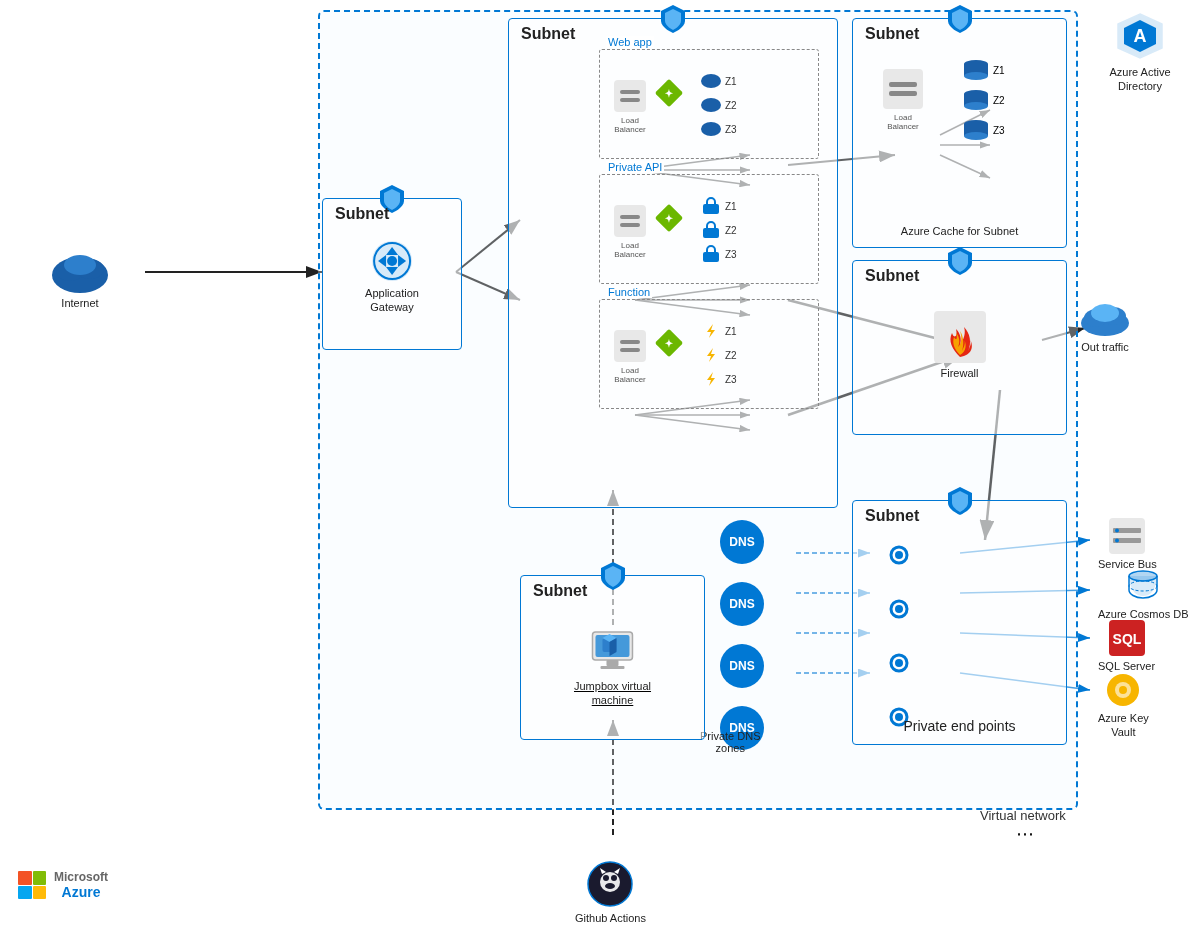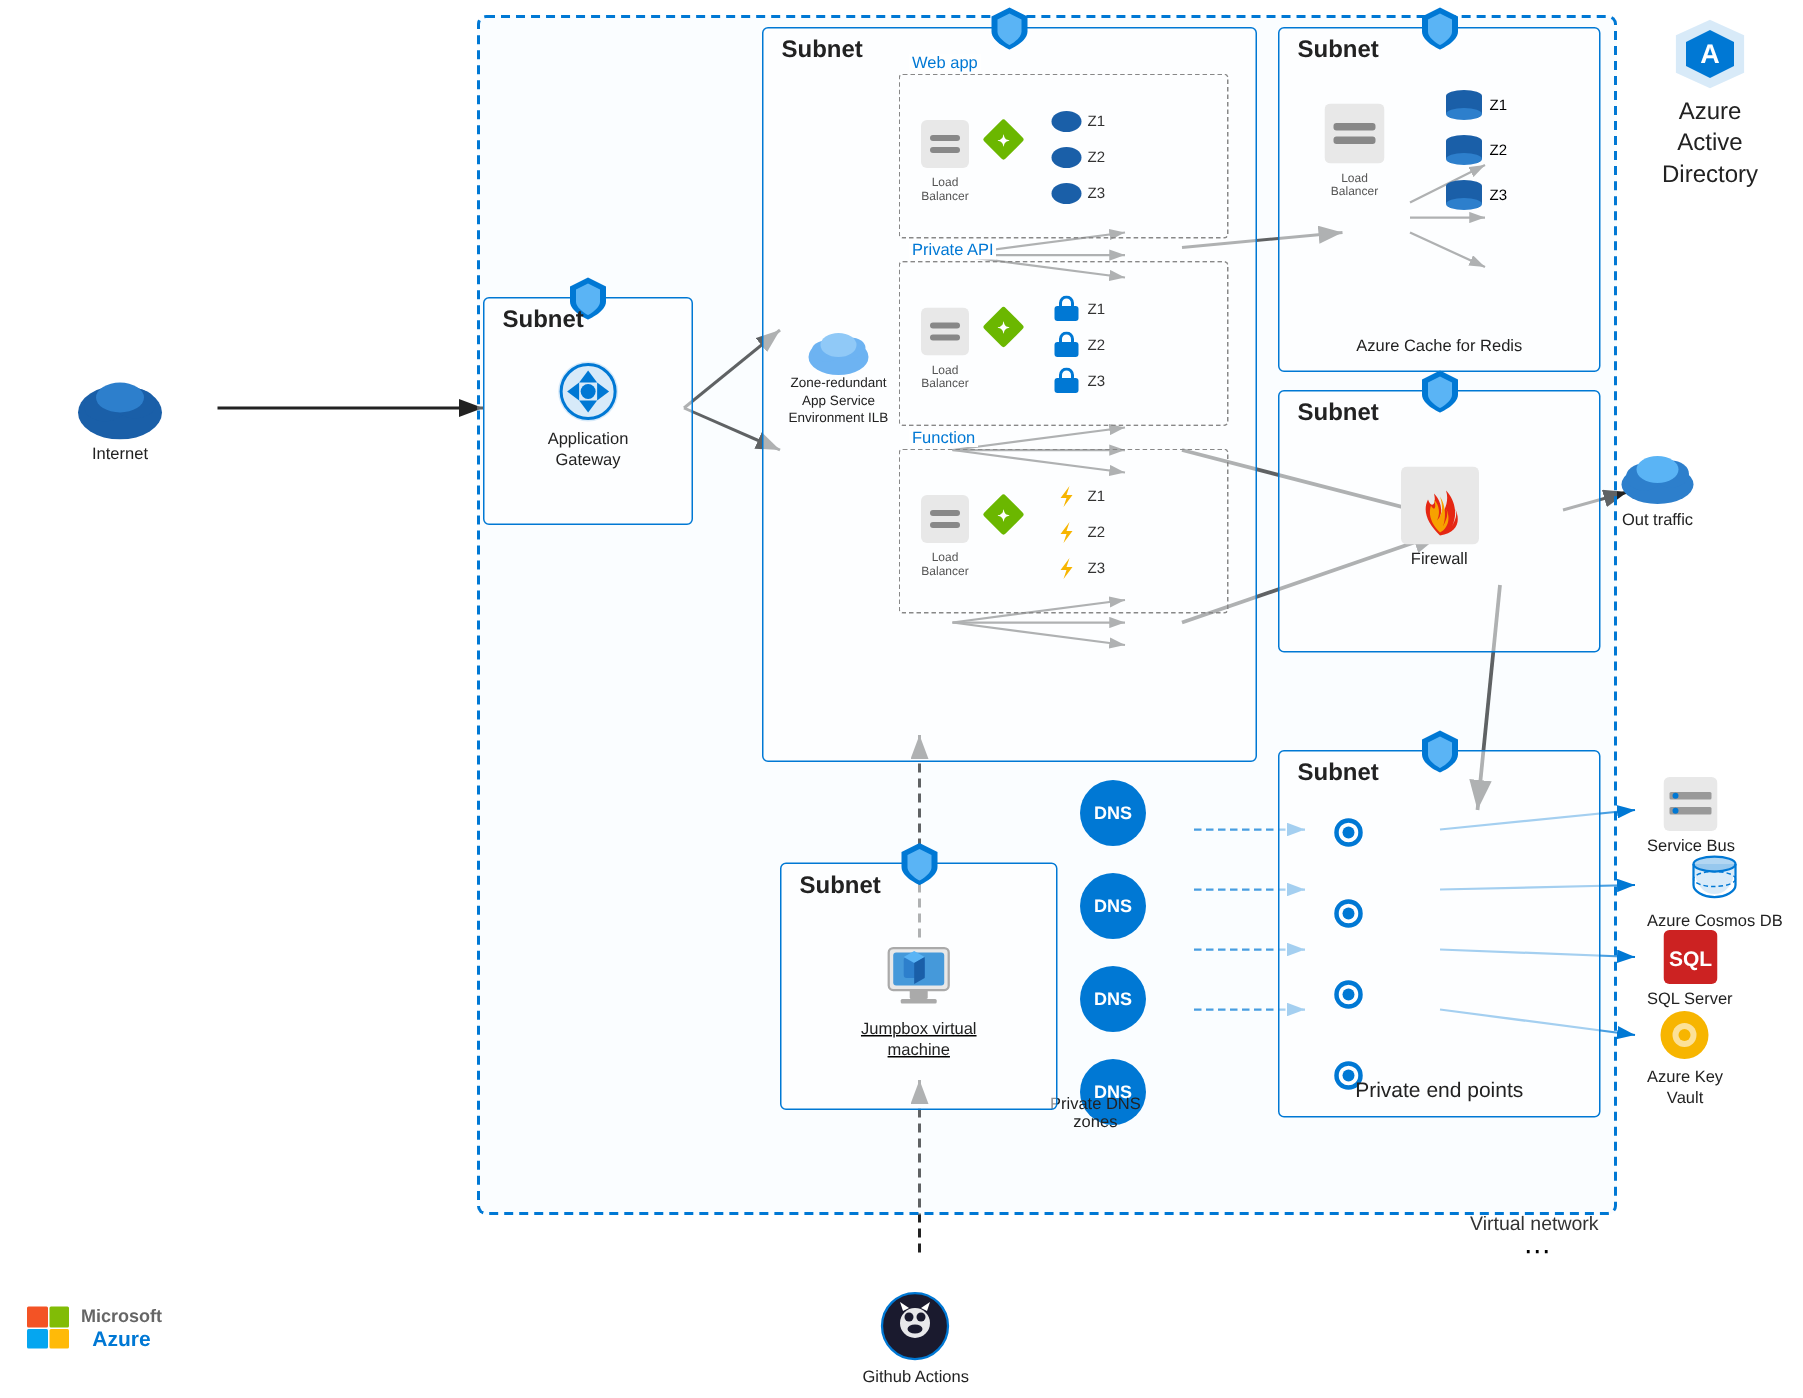--- a/index.html
+++ b/index.html
@@ -322,32 +322,20 @@
         </div>
         <div style="display:flex;align-items:center;gap:3px;">
           <svg width="22" height="18" viewBox="0 0 22 18">
               <polygon points="13,2 7,10 11,10 9,16 15,8 11,8" fill="#f7b500"></polygon>
             </svg>
           <span style="font-size:10px;color:#333;">Z3</span>
         </div>
       </div>
     </div>
 
-    <div class="node" style="position:absolute;left:10px;top:195px;width:80px;">
-
-      <svg width="44" height="36" viewBox="0 0 44 36">
-        <ellipse cx="22" cy="24" rx="20" ry="12" fill="#6db3f2"></ellipse>
-        <ellipse cx="14" cy="20" rx="10" ry="7" fill="#6db3f2"></ellipse>
-        <ellipse cx="30" cy="18" rx="10" ry="7" fill="#6db3f2"></ellipse>
-        <ellipse cx="22" cy="16" rx="12" ry="8" fill="#90c9f7"></ellipse>
-      </svg>
-      <span style="font-size:9px;color:#222;text-align:center;line-height:1.3;">Zone-redundant
-App Service
-Environment ILB</span>
-    </div>
   </div>
 
   <div class="subnet-box" style="left:852px;top:18px;width:215px;height:230px;">
     <div style="position:absolute;top:-16px;left:50%;transform:translateX(-50%);">
       <svg width="28" height="32" viewBox="0 0 28 32">
           <path d="M14 2 L26 8 L26 18 C26 25 14 30 14 30 C14 30 2 25 2 18 L2 8 Z" fill="#0078d4"></path>
           <path d="M14 6 L22 10 L22 18 C22 23 14 27 14 27 C14 27 6 23 6 18 L6 10 Z" fill="#5ab4f5"></path>
         </svg>
     </div>
     <span class="subnet-title">Subnet</span>
@@ -380,21 +368,21 @@
       </div>
       <div style="display:flex;align-items:center;gap:4px;">
         <svg width="26" height="22" viewBox="0 0 26 22">
             <ellipse cx="13" cy="5" rx="12" ry="4" fill="#1a5fa8"></ellipse>
             <rect x="1" y="5" width="24" height="12" fill="#1a5fa8"></rect>
             <ellipse cx="13" cy="17" rx="12" ry="4" fill="#2d7fcc"></ellipse>
           </svg>
         <span style="font-size:10px;">Z3</span>
       </div>
     </div>
-    <span style="position:absolute;bottom:10px;left:50%;transform:translateX(-50%);font-size:11px;color:#222;white-space:nowrap;">Azure Cache for Redis</span>
+    <span style="position:absolute;bottom:10px;left:50%;transform:translateX(-50%);font-size:11px;color:#222;white-space:nowrap;">Azure Cache for Subnet</span>
   </div>
 
   <div class="subnet-box" style="left:852px;top:260px;width:215px;height:175px;">
     <div style="position:absolute;top:-16px;left:50%;transform:translateX(-50%);">
       <svg width="28" height="32" viewBox="0 0 28 32">
           <path d="M14 2 L26 8 L26 18 C26 25 14 30 14 30 C14 30 2 25 2 18 L2 8 Z" fill="#0078d4"></path>
           <path d="M14 6 L22 10 L22 18 C22 23 14 27 14 27 C14 27 6 23 6 18 L6 10 Z" fill="#5ab4f5"></path>
         </svg>
     </div>
     <span class="subnet-title">Subnet</span>
@@ -419,21 +407,21 @@
     </svg>
     <span class="label">Out traffic</span>
   </div>
 
   <div class="node" style="left:1100px;top:10px;">
     <svg width="52" height="52" viewBox="0 0 52 52">
       <polygon points="26,4 48,14 48,38 26,48 4,38 4,14" fill="#0078d4" opacity="0.15" stroke="#0078d4" stroke-width="1.5"></polygon>
       <polygon points="26,10 42,18 42,34 26,42 10,34 10,18" fill="#0078d4"></polygon>
       <text x="26" y="32" text-anchor="middle" font-size="18" fill="white" font-weight="bold">A</text>
     </svg>
-    <span class="label" style="font-size:16px;color:#222;max-width:80px;">Azure Active
+    <span class="label" style="font-size:11px;color:#222;max-width:80px;">Azure Active
 Directory</span>
   </div>
 
   <div class="subnet-box" style="left:852px;top:500px;width:215px;height:245px;">
     <div style="position:absolute;top:-16px;left:50%;transform:translateX(-50%);">
       <svg width="28" height="32" viewBox="0 0 28 32">
           <path d="M14 2 L26 8 L26 18 C26 25 14 30 14 30 C14 30 2 25 2 18 L2 8 Z" fill="#0078d4"></path>
           <path d="M14 6 L22 10 L22 18 C22 23 14 27 14 27 C14 27 6 23 6 18 L6 10 Z" fill="#5ab4f5"></path>
         </svg>
     </div>

